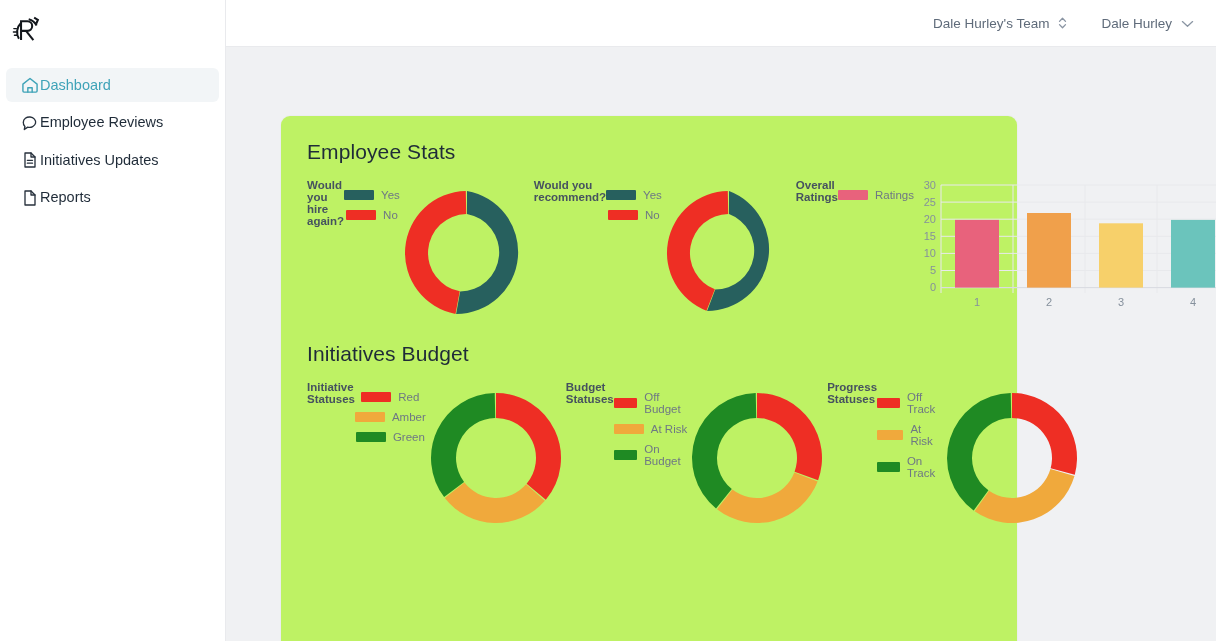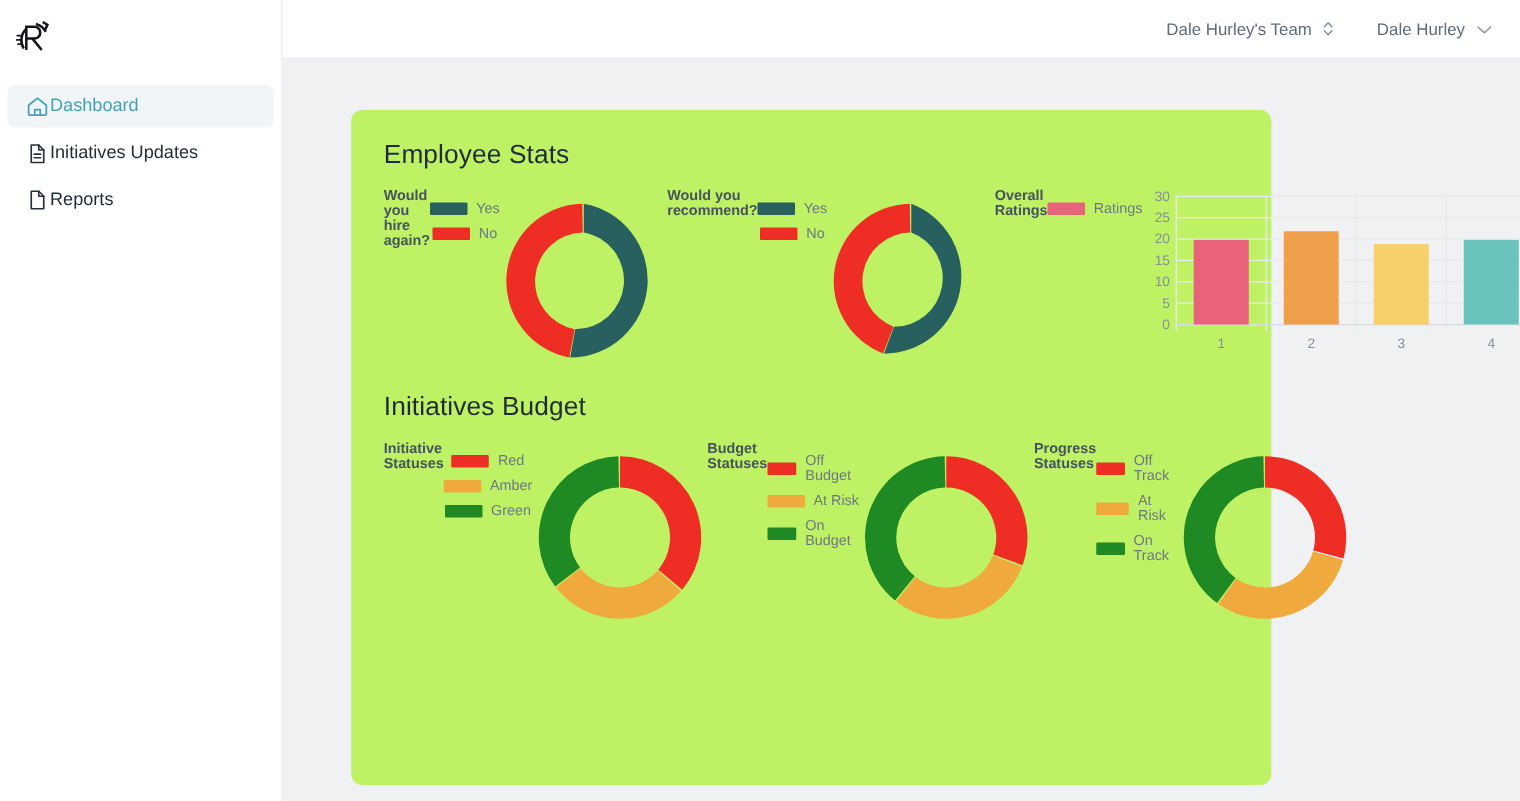--- a/index.html
+++ b/index.html
@@ -31,21 +31,21 @@
     cursor: pointer;
     margin-bottom: 2px;
   }
   .nav-item + .nav-item { margin-top: 3.5px; }
   .nav-item .nav-ico { width: 20px; height: 20px; flex: 0 0 20px; display: block; }
   .nav-item.active { background: #f2f5f7; color: #3fa3b8; }
   .nav-item.active .nav-ico { stroke: #3fa3b8; }
   .nav-label { line-height: 1; }
 
   
-  .main { flex: 1 1 auto; height: 641px; display: flex; flex-direction: column; background: #f0f1f3; }
+  .main { flex: 1 1 auto; height: 641px; display: flex; flex-direction: column; background: #f0f1f3; gap: 28px; }
   .topbar {
     height: 47px; background: #ffffff;
     border-bottom: 1px solid #e9eaed;
     display: flex; align-items: center; justify-content: flex-end;
     padding-right: 22px; gap: 34px;
     flex: 0 0 47px;
   }
   .top-ctl { display: flex; align-items: center; gap: 9px; color: #5f6b7a; font-size: 13.5px; cursor: pointer; }
   .top-ctl svg { display:block; }
 
@@ -105,20 +105,26 @@
 
       <div class="nav-item active">
         <svg class="nav-ico" viewBox="0 0 24 24" fill="none" stroke="#3fa3b8" stroke-width="1.7" stroke-linecap="round" stroke-linejoin="round">
           <path d="M3.5 11 L12 4.2 L20.5 11 V19.2 a1.3 1.3 0 0 1 -1.3 1.3 H4.8 A1.3 1.3 0 0 1 3.5 19.2 Z"></path>
           <path d="M9.4 20.5 v-5.3 h5.2 v5.3"></path>
         </svg>
         <span class="nav-label">Dashboard</span>
       </div>
 
 
+      <div class="nav-item">
+        <svg class="nav-ico" viewBox="0 0 24 24" fill="none" stroke="#27313d" stroke-width="1.6" stroke-linecap="round" stroke-linejoin="round">
+          <path d="M4 11 a7.4 6.2 0 1 1 5.3 5.95 L5.2 19.8 L5.9 16.2 A6.2 6.2 0 0 1 4 11 Z"></path>
+        </svg>
+        <span class="nav-label">Employee Reviews</span>
+      </div>
 
 
       <div class="nav-item">
         <svg class="nav-ico" viewBox="0 0 24 24" fill="none" stroke="#27313d" stroke-width="1.6" stroke-linecap="round" stroke-linejoin="round">
           <path d="M6 3.6 h7.2 L18 8.4 V20.4 H6 Z"></path>
           <path d="M13.2 3.6 V8.4 H18"></path>
           <path d="M8.8 12.4 h6.2"></path>
             <path d="M8.8 15.8 h6.2"></path>
         </svg>
         <span class="nav-label">Initiatives Updates</span>

